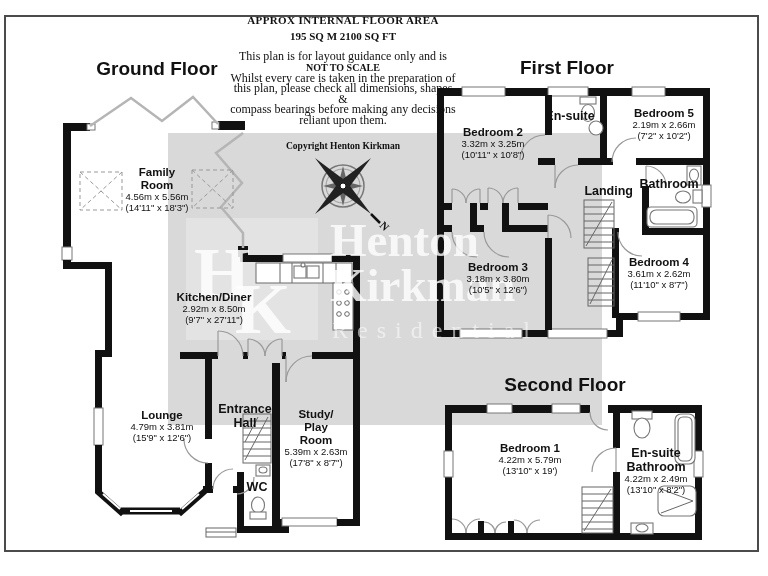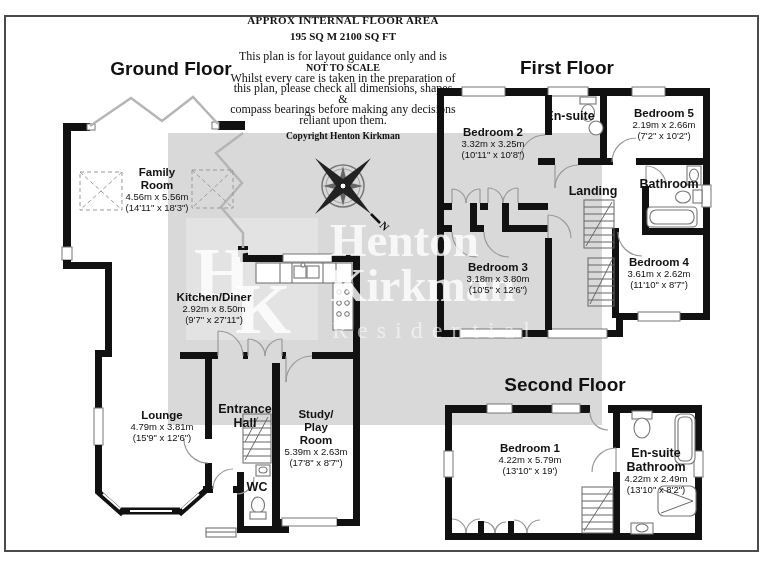--- a/index.html
+++ b/index.html
@@ -9,21 +9,21 @@
          border:2px solid #4b4b4b;box-sizing:border-box;}
   svg{position:absolute;left:0;top:0;}
   
   .hdr{position:absolute;left:230px;top:14px;width:226px;text-align:center;
        font-family:"Liberation Serif",serif;}
   .hdr .t1{font-size:11px;font-weight:bold;letter-spacing:.4px;}
   .hdr .t2{font-size:11px;font-weight:bold;margin-top:4px;}
   .hdr .d{font-size:12px;line-height:10.5px;}
   .hdr .d1{margin-top:9px;}
   .hdr .nts{font-size:10px;font-weight:bold;line-height:11px;}
-  .hdr .cp{font-size:9.5px;font-weight:bold;margin-top:6px;}
+  .hdr .cp{font-size:9.5px;font-weight:bold;margin-top:16px;}
   
   .floor-title{position:absolute;font-size:19px;font-weight:bold;text-align:center;width:170px;}
   
   .room-label{position:absolute;text-align:center;line-height:1.13;}
   .rname{font-weight:bold;font-size:11.5px;}
   .rname.big{font-size:12.5px;}
   .rdim{font-size:9.5px;}
 </style>
 </head>
 <body>
@@ -330,21 +330,21 @@
     <div class="t2">195 SQ M 2100 SQ FT</div>
     <div class="d d1">This plan is for layout guidance only and is</div>
     <div class="nts">NOT TO SCALE</div>
     <div class="d">Whilst every care is taken in the preparation of</div>
     <div class="d">this plan, please check all dimensions, shapes &amp;</div>
     <div class="d">compass bearings before making any decisions</div>
     <div class="d">reliant upon them.</div>
     <div class="cp">Copyright Henton Kirkman</div>
   </div>
 
-  <div class="floor-title" style="left:86px;top:58px;">Ground Floor</div>
+  <div class="floor-title" style="left:72px;top:58px;">Ground Floor</div>
   <div class="floor-title" style="left:482px;top:57px;">First Floor</div>
   <div class="floor-title" style="left:480px;top:374px;">Second Floor</div>
 
   <div class="room-label" style="left:105px;top:166px;width:104px;">
     <div class="rname">Family</div>
     <div class="rname">Room</div>
     <div class="rdim">4.56m x 5.56m</div>
     <div class="rdim">(14'11" x 18'3")</div>
   </div>
   <div class="room-label" style="left:159px;top:291px;width:110px;">
@@ -378,21 +378,21 @@
     <div class="rdim">(10'11" x 10'8")</div>
   </div>
   <div class="room-label" style="left:530px;top:109px;width:80px;">
     <div class="rname big">En-suite</div>
   </div>
   <div class="room-label" style="left:609px;top:107px;width:110px;">
     <div class="rname">Bedroom 5</div>
     <div class="rdim">2.19m x 2.66m</div>
     <div class="rdim">(7'2" x 10'2")</div>
   </div>
-  <div class="room-label" style="left:553px;top:184px;width:80px;">
+  <div class="room-label" style="left:553px;top:184px;width:80px;text-align:right;">
     <div class="rname big">Landing</div>
   </div>
   <div class="room-label" style="left:621px;top:177px;width:96px;">
     <div class="rname big">Bathroom</div>
   </div>
   <div class="room-label" style="left:442px;top:261px;width:112px;">
     <div class="rname">Bedroom 3</div>
     <div class="rdim">3.18m x 3.80m</div>
     <div class="rdim">(10'5" x 12'6")</div>
   </div>

